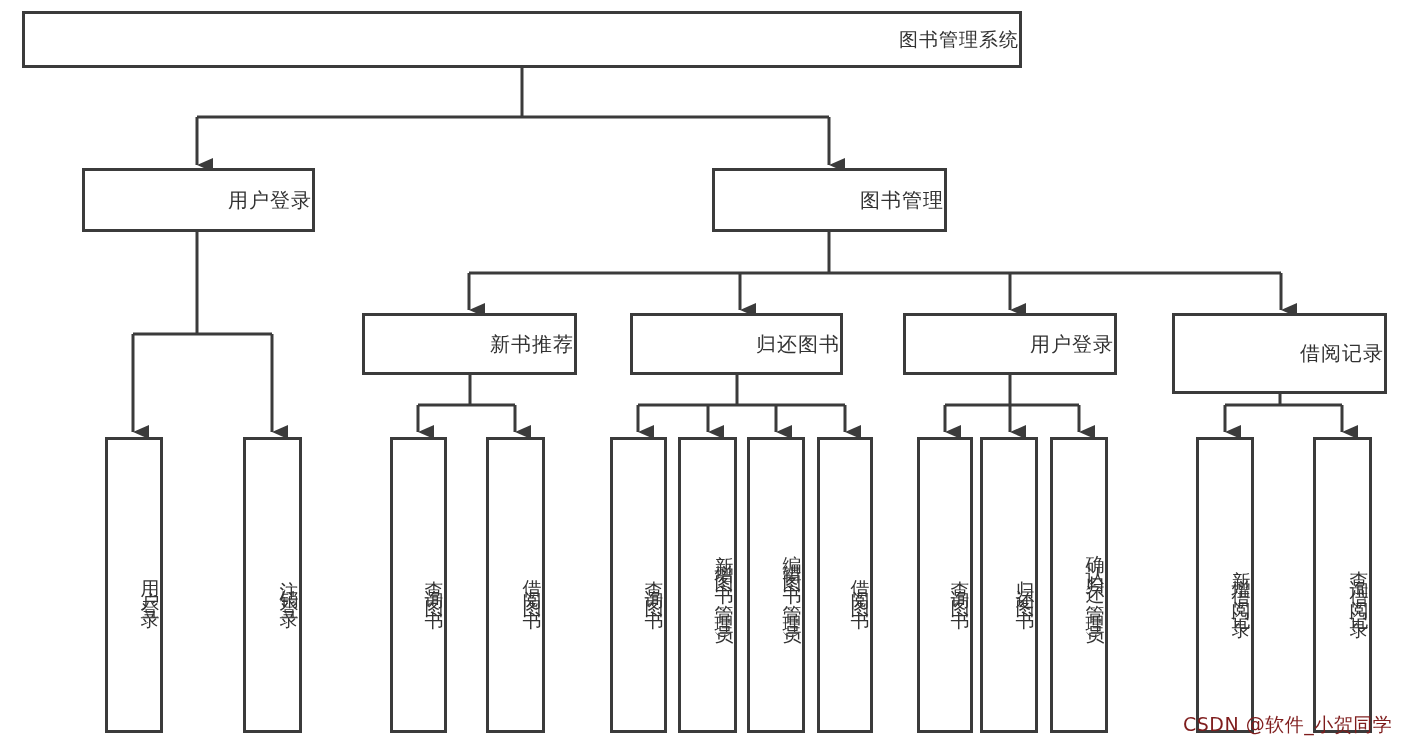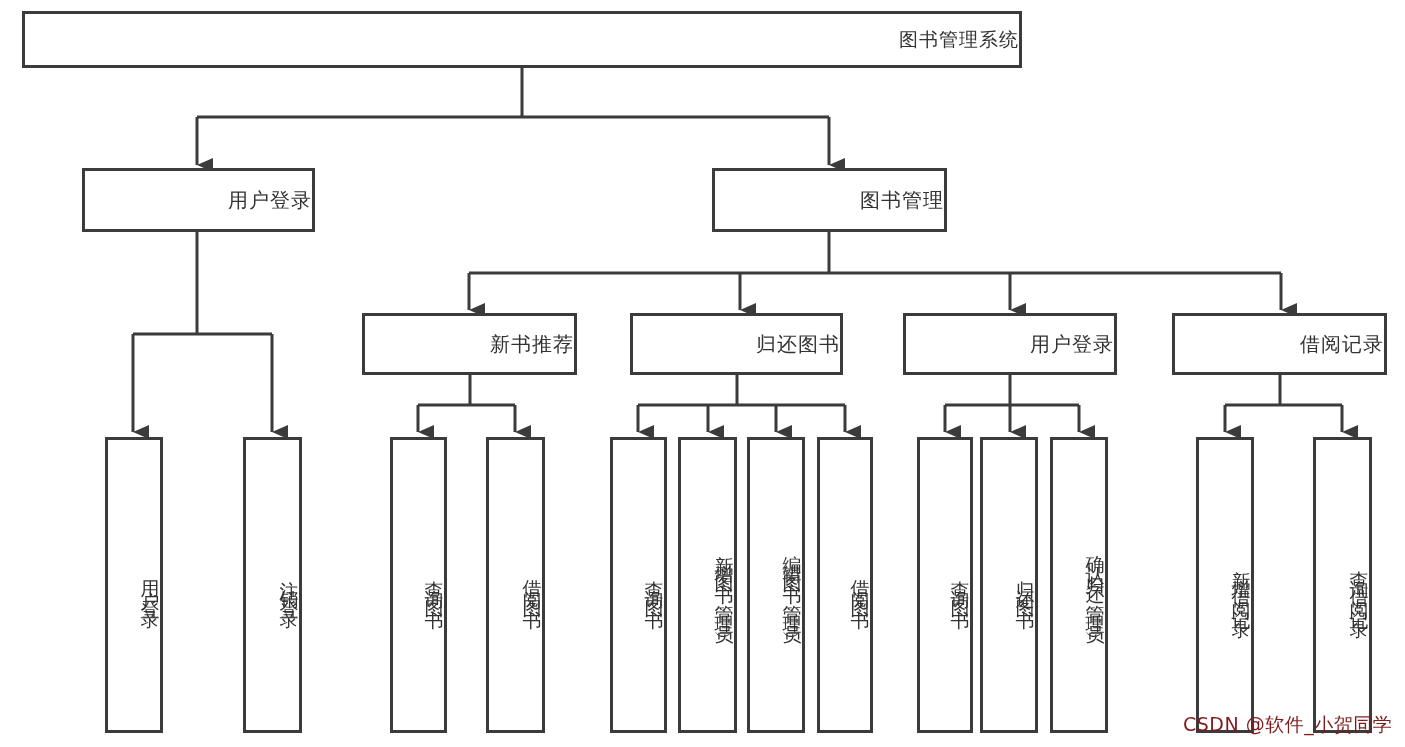--- a/index.html
+++ b/index.html
@@ -109,21 +109,21 @@
 
   <div class="box h" style="left:362px; top:313px; width:215px; height:62px;">
     <span>新书推荐</span>
   </div>
   <div class="box h" style="left:630px; top:313px; width:213px; height:62px;">
     <span>归还图书</span>
   </div>
   <div class="box h" style="left:903px; top:313px; width:214px; height:62px;">
     <span>用户登录</span>
   </div>
-  <div class="box h" style="left:1172px; top:313px; width:215px; height:62px;">
+  <div class="box h" style="left:1172px; top:313px; width:215px; height:81px;">
     <span>借阅记录</span>
   </div>
 
   <div class="box v" style="left:105px; top:437px; width:58px; height:296px;">
     <span>用户登录</span>
   </div>
   <div class="box v" style="left:243px; top:437px; width:59px; height:296px;">
     <span>注销登录</span>
   </div>
   <div class="box v" style="left:390px; top:437px; width:57px; height:296px;">

